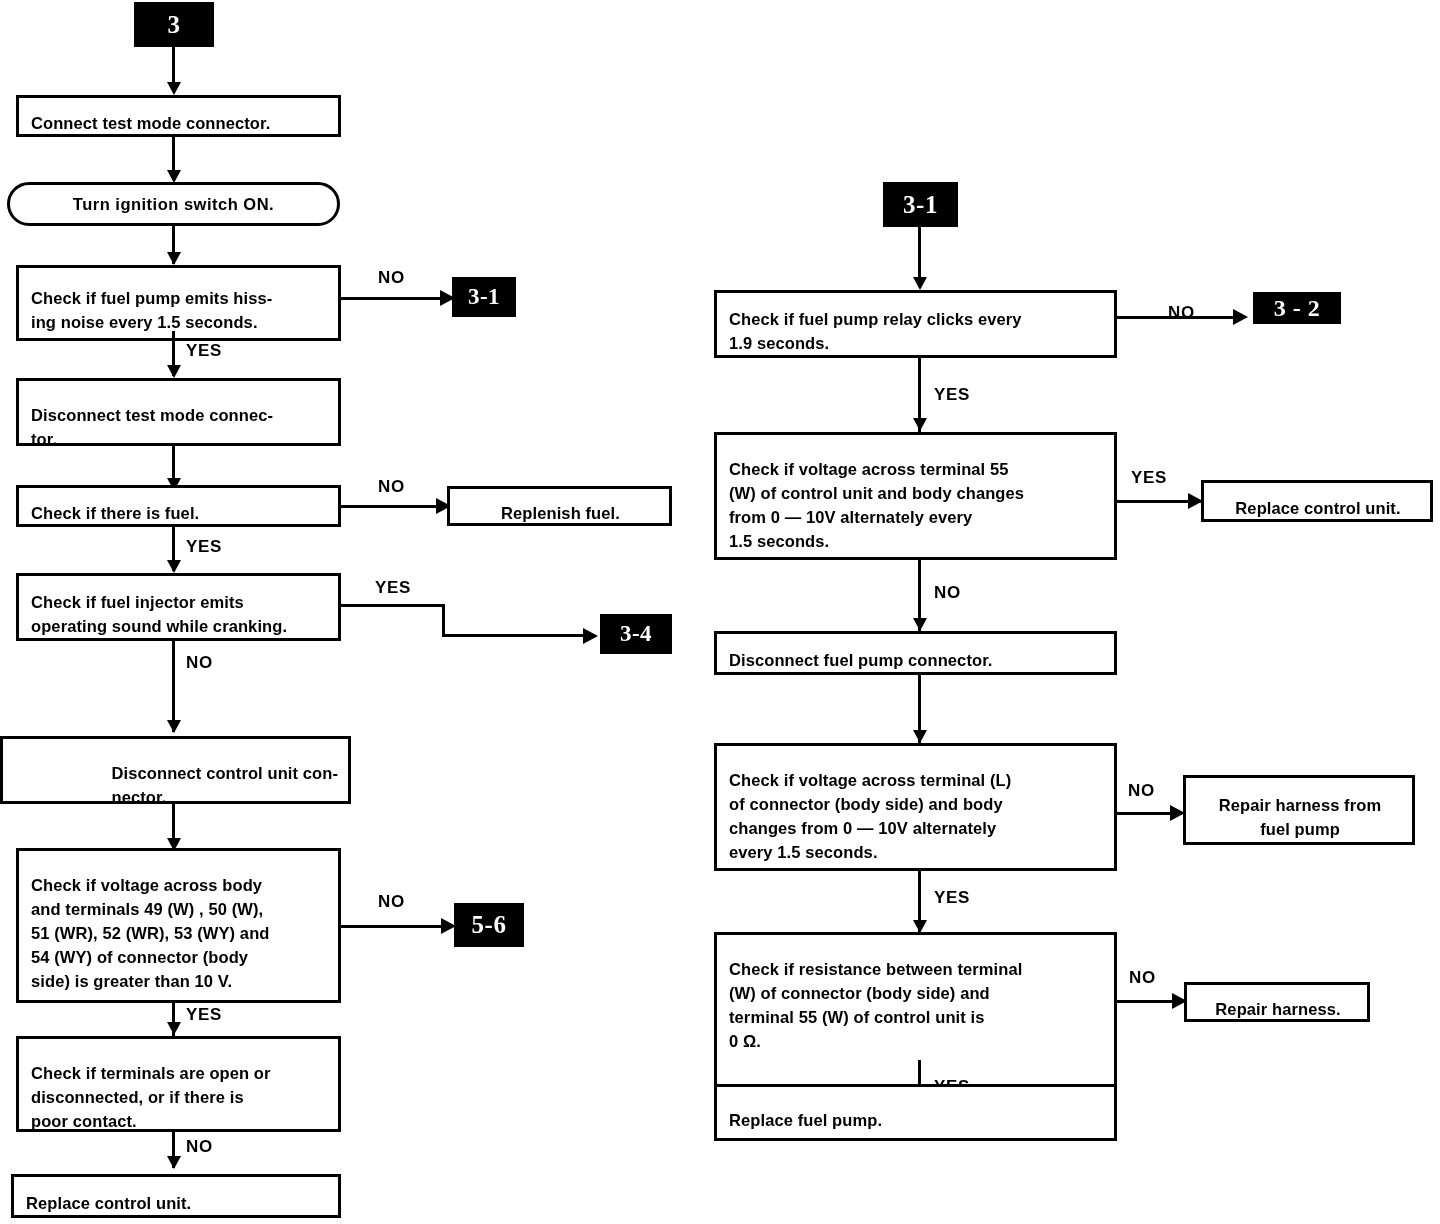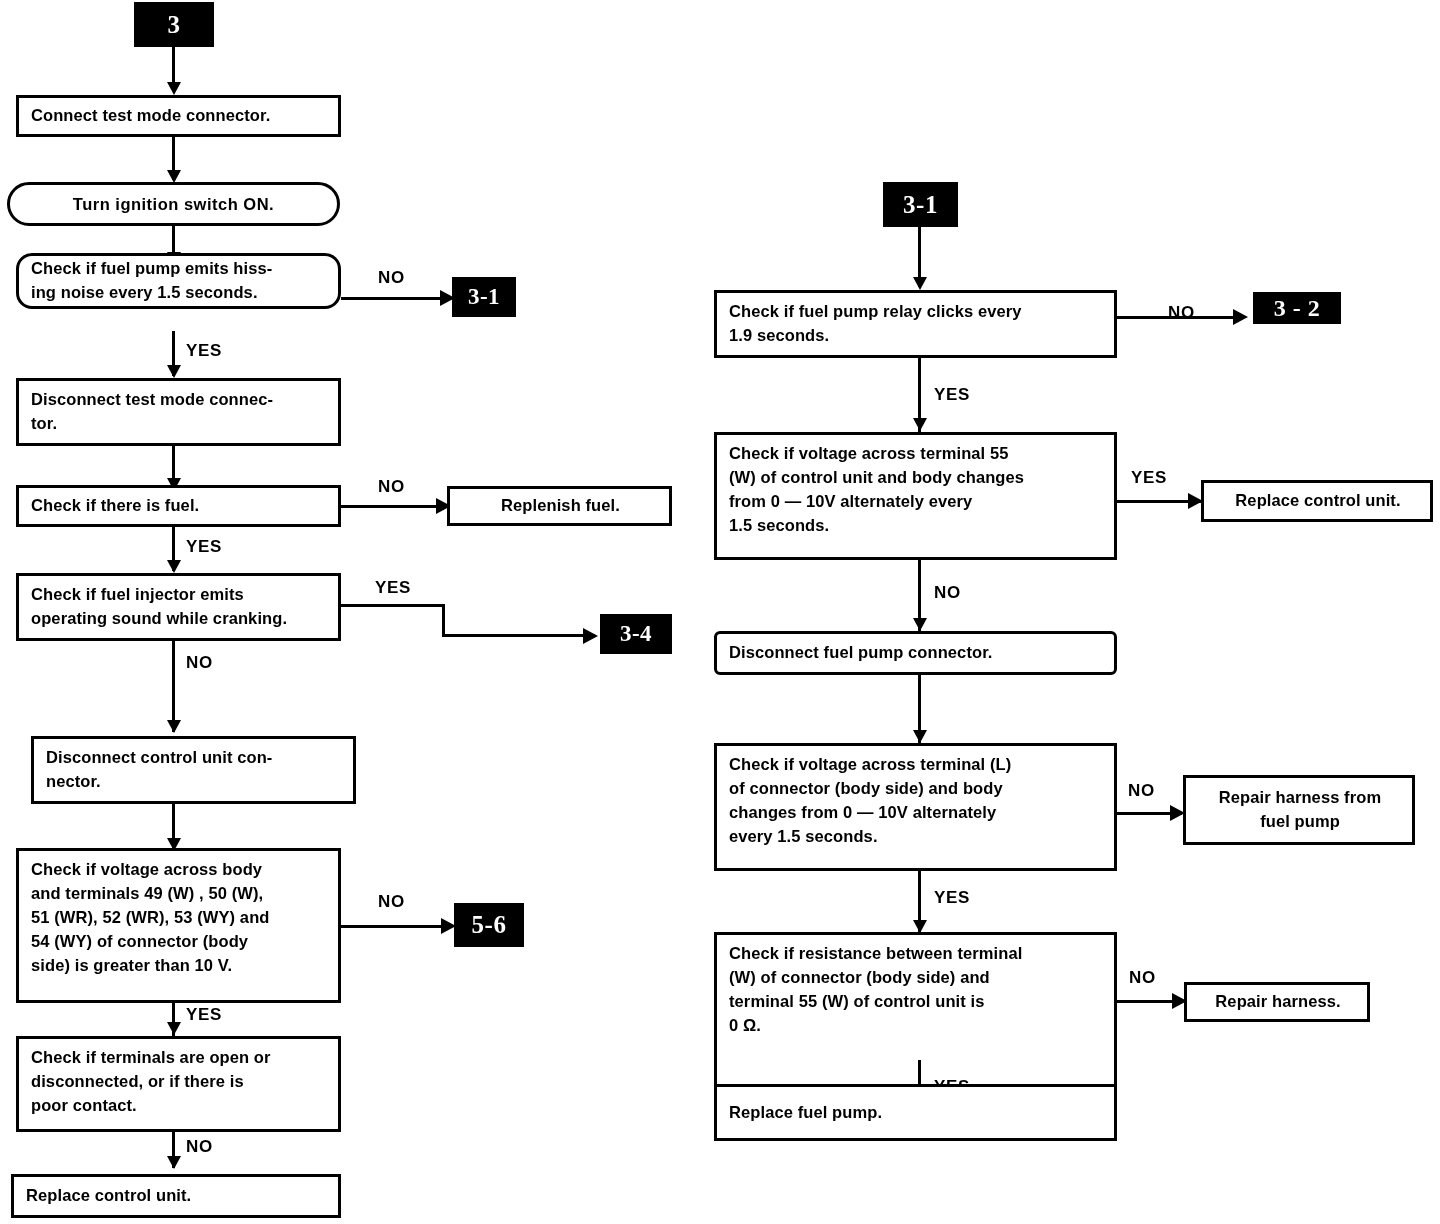--- a/index.html
+++ b/index.html
@@ -23,21 +23,21 @@
     color:#000;
     font-weight:bold;
     font-size:16.5px;
     line-height:1.45;
     letter-spacing:0.1px;
     padding:7px 10px 7px 12px;
     display:flex;
     align-items:center;
   }
   .box.center{justify-content:center;text-align:center;}
-  .box .txt{display:block;white-space:pre-line;}
+  .box .txt{display:block;white-space:pre-line;margin-top:16px;}
   .pill{
     position:absolute;
     box-sizing:border-box;
     border:3px solid #000;
     border-radius:999px;
     background:#fff;
     color:#000;
     font-weight:bold;
     font-size:16.5px;
     display:flex;
@@ -99,21 +99,21 @@
   </div>
   <div class="vline" style="left:172px;top:137px;height:43px;"></div>
   <div class="arr-down" style="left:167px;top:170px;"></div>
 
   <div class="pill" style="left:7px;top:182px;width:333px;height:44px;">
     <span class="txt">Turn ignition switch ON.</span>
   </div>
   <div class="vline" style="left:172px;top:226px;height:38px;"></div>
   <div class="arr-down" style="left:167px;top:252px;"></div>
 
-  <div class="box" style="left:16px;top:253px;width:325px;height:56px;border-radius:16px;">
+  <div class="box" style="left:16px;top:265px;width:325px;height:76px;">
     <span class="txt">Check if fuel pump emits hiss-
 ing noise every 1.5 seconds.</span>
   </div>
 
   <div class="hline" style="left:341px;top:297px;width:108px;"></div>
   <div class="arr-right" style="left:440px;top:290px;"></div>
   <div class="lbl" style="left:378px;top:268px;">NO</div>
   <div class="tag" style="left:452px;top:277px;width:64px;height:40px;font-size:23px;">3-1</div>
 
   <div class="vline" style="left:172px;top:331px;height:45px;"></div>
@@ -149,21 +149,21 @@
   <div class="vline" style="left:442px;top:604px;height:33px;"></div>
   <div class="hline" style="left:442px;top:634px;width:153px;"></div>
   <div class="arr-right" style="left:583px;top:628px;"></div>
   <div class="lbl" style="left:375px;top:578px;">YES</div>
   <div class="tag" style="left:600px;top:614px;width:72px;height:40px;font-size:23px;">3-4</div>
 
   <div class="vline" style="left:172px;top:641px;height:91px;"></div>
   <div class="arr-down" style="left:167px;top:720px;"></div>
   <div class="lbl" style="left:186px;top:653px;">NO</div>
 
-  <div class="box" style="left:31px;top:736px;width:325px;height:68px;align-items:flex-start;">
+  <div class="box" style="left:0;top:736px;width:351px;height:68px;align-items:flex-start;justify-content:flex-end;">
     <span class="txt">Disconnect control unit con-
 nector.</span>
   </div>
   <div class="vline" style="left:172px;top:804px;height:44px;"></div>
   <div class="arr-down" style="left:167px;top:838px;"></div>
 
   <div class="box" style="left:16px;top:848px;width:325px;height:155px;align-items:flex-start;">
     <span class="txt">Check if voltage across body
 and terminals 49 (W) , 50 (W),
 51 (WR), 52 (WR), 53 (WY) and
@@ -216,21 +216,21 @@
   <div class="hline" style="left:1117px;top:500px;width:84px;"></div>
   <div class="arr-right" style="left:1188px;top:493px;"></div>
   <div class="lbl" style="left:1131px;top:468px;">YES</div>
   <div class="box center" style="left:1201px;top:480px;width:232px;height:42px;">
     <span class="txt">Replace control unit.</span>
   </div>
   <div class="vline" style="left:918px;top:560px;height:72px;"></div>
   <div class="arr-down" style="left:913px;top:618px;"></div>
   <div class="lbl" style="left:934px;top:583px;">NO</div>
 
-  <div class="box" style="left:714px;top:631px;width:403px;height:44px;border-radius:6px;">
+  <div class="box" style="left:714px;top:631px;width:403px;height:44px;">
     <span class="txt">Disconnect fuel pump connector.</span>
   </div>
   <div class="vline" style="left:918px;top:675px;height:68px;"></div>
   <div class="arr-down" style="left:913px;top:730px;"></div>
 
   <div class="box" style="left:714px;top:743px;width:403px;height:128px;align-items:flex-start;">
     <span class="txt">Check if voltage across terminal (L)
 of connector (body side) and body
 changes from 0 — 10V alternately
 every 1.5 seconds.</span>

